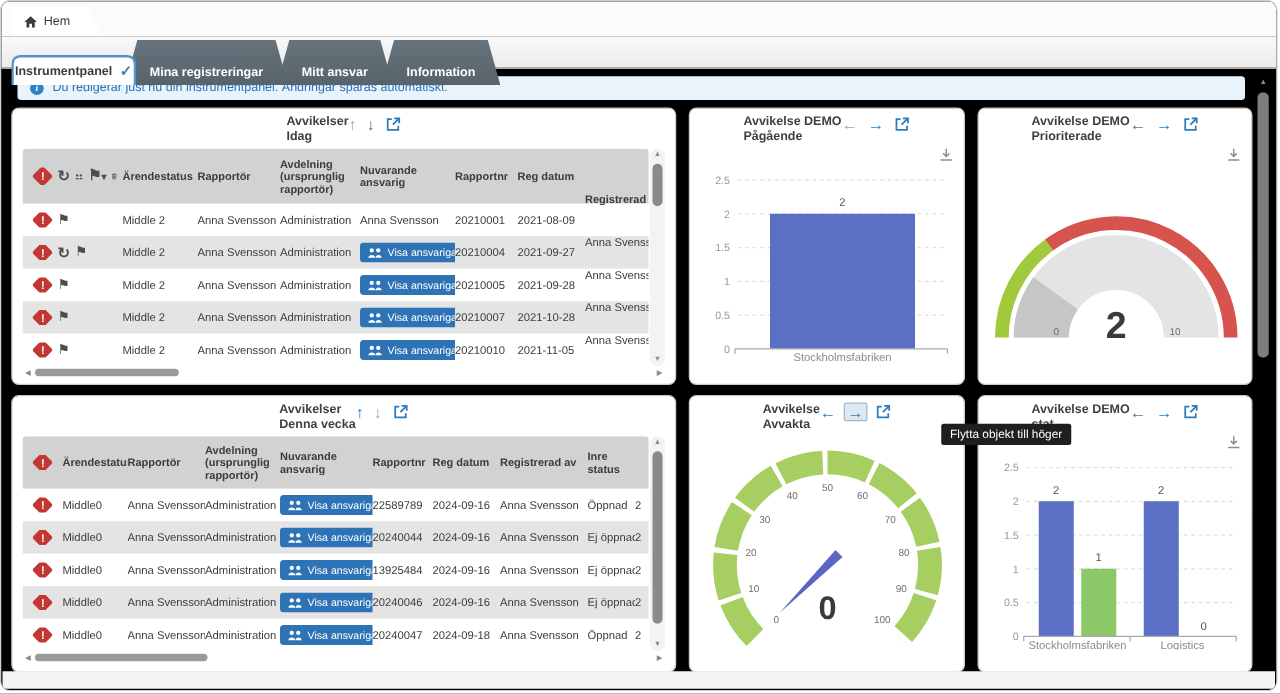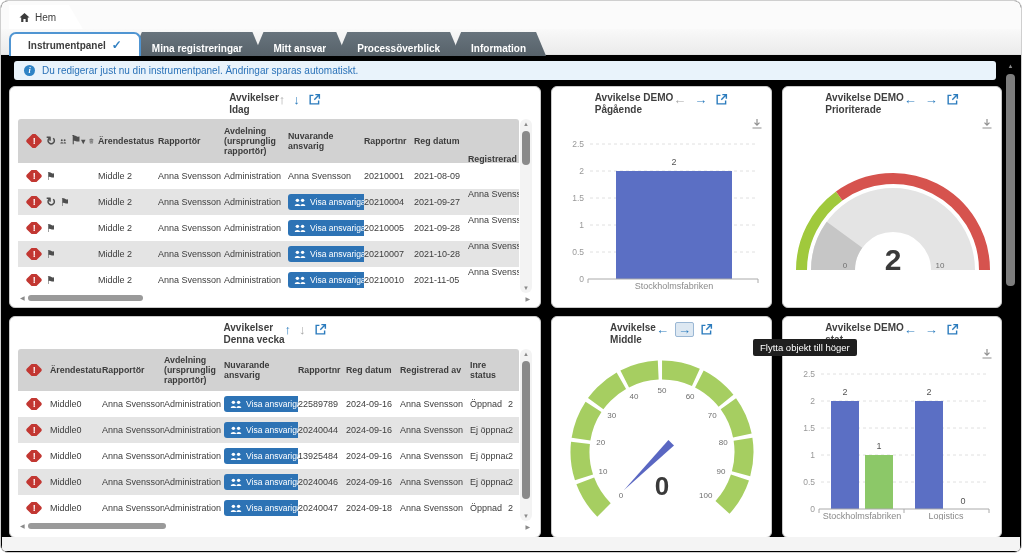--- a/index.html
+++ b/index.html
@@ -11,26 +11,26 @@
   .topstrip { position: absolute; top:0; left:0; right:0; height:28px; background:#fbfbfb; }
   .hemtab { position:absolute; top:4px; left:8px; height:24px; width:74px; background:#fff;
             clip-path: polygon(0 0, calc(100% - 14px) 0, 100% 100%, 0 100%);
             filter: drop-shadow(0 0 1px #c4c4c4);
             display:flex; align-items:center; gap:5px; padding:0 10px; font-size:10px; color:#3c3c3c; }
   .tabband { position:absolute; top:28px; left:0; right:0; height:26px;
              background: linear-gradient(#f9f9f9, #ebebeb); border-bottom:1px solid #e2e2e2; }
 
   
   .tabrow { position:absolute; top:31px; left:8px; display:flex; align-items:flex-end; z-index:3; }
-  .tab { height:24px; line-height:22px; padding:6px 20px; margin-left:-9px; color:#fff;
+  .tab { height:36px; line-height:22px; padding:16px 20px; margin-left:-9px; color:#fff;
          font-size:10px; font-weight:bold; background:linear-gradient(#68747d,#57626a);
          clip-path: polygon(10px 0, calc(100% - 10px) 0, 100% 100%, 0 100%); white-space:nowrap; cursor:pointer; }
   .tab.active { background:#fff; color:#3c3c3c; border:2px solid #5095d2; border-bottom:none;
                 border-radius:7px 7px 0 0; clip-path:none; height:24px; line-height:21px;
-                margin-left:0; z-index:4; padding:0 17px; display:flex; align-items:center; gap:6px; font-weight:bold; }
+                margin-left:0; z-index:4; padding:0 1px; display:flex; align-items:center; gap:6px; font-weight:bold; }
   .tab.active .chk { color:#2f7fc1; font-size:12px; font-weight:bold; }
 
   
   .banner { position:absolute; top:60px; left:13px; width:982px; height:19px; background:#e9f3fb;
             border-radius:3px; display:flex; align-items:center; gap:7px; padding:0 10px;
             font-size:10px; color:#2a72b8; }
   .info-ic { width:11px; height:11px; border-radius:50%; background:#2f83c5; color:#fff;
              font-size:8px; font-weight:bold; font-style:italic; display:flex; align-items:center;
              justify-content:center; flex:none; font-family:"Liberation Serif", serif; }
 
@@ -121,21 +121,20 @@
   </div>
   <div class="tabband"></div>
 
   <div class="tabrow">
     <div class="tab active">
       <span>Instrumentpanel</span>
       <span class="chk">✓</span>
     </div>
     <div class="tab"><span>Mina registreringar</span></div>
     <div class="tab"><span>Mitt ansvar</span></div>
-    <div class="tab"><span>Processöverblick</span></div>
     <div class="tab"><span>Information</span></div>
   </div>
 
   <div class="banner">
     <span class="info-ic">i</span>
     <span>Du redigerar just nu din instrumentpanel. Ändringar sparas automatiskt.</span>
   </div>
 
   <div class="panel p-today">
     <div class="phead">
@@ -539,21 +538,21 @@
         <div class="hthumb" style="left:10px; width:138px;"></div>
       </div>
       <span class="cornerarr" style="bottom:1px;">▶</span>
     </div>
   </div>
 
   <div class="panel p-avv">
     <div class="phead">
       <div class="ptitle">
         <div>Avvikelse</div>
-          <div>Middle</div>
+          <div>Avvakta</div>
       </div>
       <div class="pctl">
         <span class="arr blue">←</span>
         <span class="arr blue hov">→</span>
         <svg width="13" height="13" viewBox="0 0 12 12">
             <path d="M5 2.2 H2 V10 H9.8 V7" fill="none" stroke="#2b7bbd" stroke-width="1.3"></path>
             <path d="M6.8 1.5 H10.5 V5.2 M10.3 1.7 L5.8 6.2" fill="none" stroke="#2b7bbd" stroke-width="1.3"></path>
           </svg>
       </div>
     </div>

